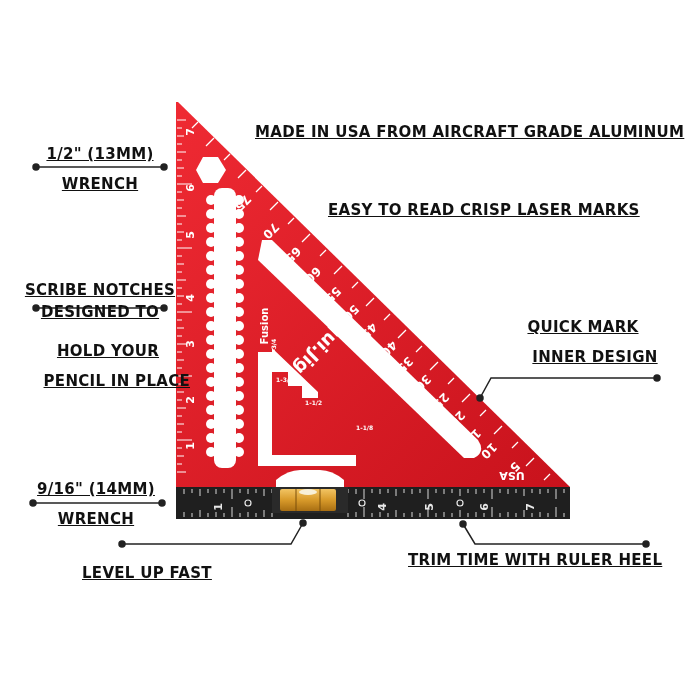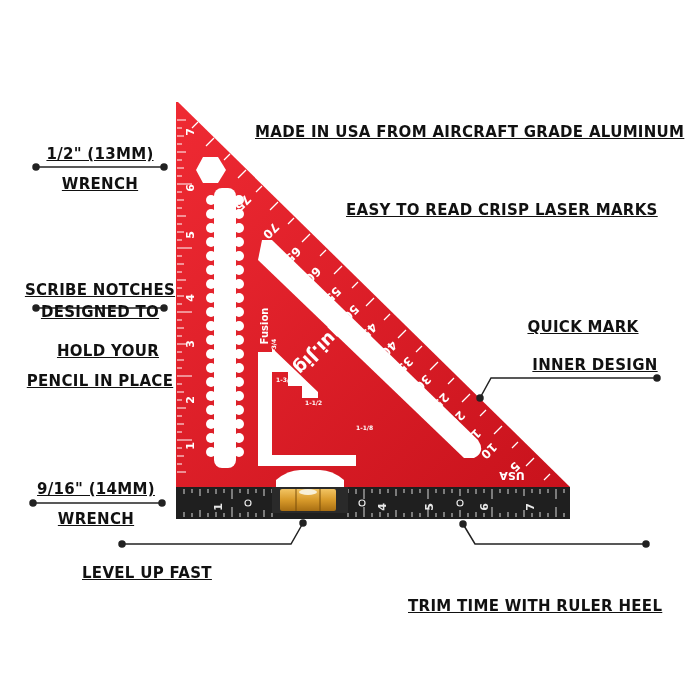--- a/index.html
+++ b/index.html
@@ -354,30 +354,30 @@
     <circle cx="122" cy="544" r="3"></circle>
       <circle cx="303" cy="523" r="3"></circle>
 
     <polyline points="463,524 475,544 646,544" fill="none"></polyline>
     <circle cx="463" cy="524" r="3"></circle>
       <circle cx="646" cy="544" r="3"></circle>
   </g>
 </svg>
 
 <div class="callout fs16" style="left:255px; top:125px;">Made in USA from aircraft grade aluminum</div>
-<div class="callout fs16" style="left:346px; top:203px;">Easy to read crisp laser marks</div>
+<div class="callout fs16" style="left:328px; top:203px;">Easy to read crisp laser marks</div>
 
 <div class="callout fs16 center" style="left:36px; top:147px; width:128px;">1/2" (13MM)</div>
 <div class="callout fs16 center" style="left:36px; top:177px; width:128px;">Wrench</div>
 
 <div class="callout fs16 center" style="left:10px; top:283px; width:180px;">Scribe notches</div>
 <div class="callout fs16 center" style="left:10px; top:305px; width:180px;">designed to</div>
 <div class="callout fs16 center" style="left:18px; top:344px; width:180px;">hold your</div>
-<div class="callout fs16 center" style="left:10px; top:374px; width:180px;">pencil in place</div>
+<div class="callout fs16 center" style="left:10px; top:374px; width:180px;text-align:right;">pencil in place</div>
 
 <div class="callout fs16 center" style="left:518px; top:320px; width:130px;">Quick mark</div>
-<div class="callout fs16 center" style="left:530px; top:350px; width:130px;margin-top:8px;">inner design</div>
+<div class="callout fs16 center" style="left:530px; top:350px; width:130px;">inner design</div>
 
 <div class="callout fs16 center" style="left:30px; top:482px; width:132px;">9/16" (14MM)</div>
 <div class="callout fs16 center" style="left:30px; top:512px; width:132px;">Wrench</div>
 
 <div class="callout fs16" style="left:82px; top:566px;">Level up fast</div>
-<div class="callout fs16" style="left:408px; top:553px;margin-top:46px;">Trim time with ruler heel</div>
+<div class="callout fs16" style="left:408px; top:553px;">Trim time with ruler heel</div>
 
 </body></html>

